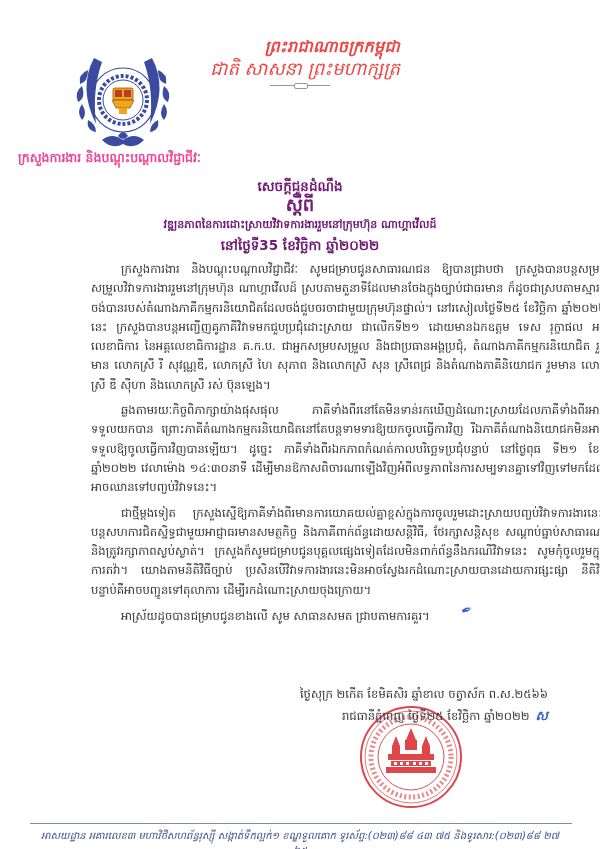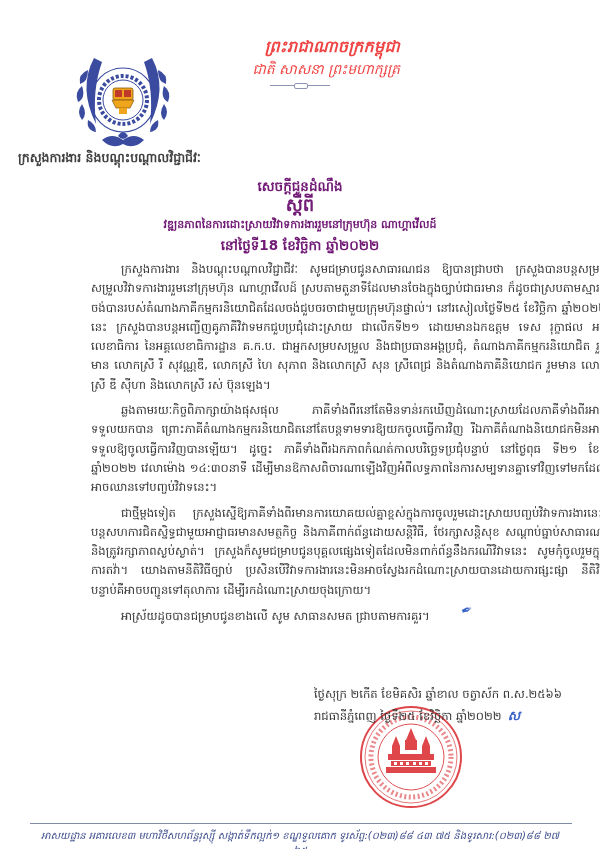--- a/index.html
+++ b/index.html
@@ -5,42 +5,42 @@
   html, body { margin:0; padding:0; }
   body {
     width:600px; height:849px; background:#ffffff; position:relative; overflow:hidden;
     font-family: "DejaVu Sans", "Liberation Sans", sans-serif; color:#2a2a2a;
   }
   .page { position:absolute; inset:0; }
 
   
   .motto { position:absolute; left:200px; top:36px; width:200px; text-align:right; color:#ef4444;font-style:italic; }
   .motto .kingdom { font-size:16px; font-weight:bold; letter-spacing:0.3px; line-height:22px; }
-  .motto .nation { font-size:14px; line-height:20px; margin-top:1px; }
+  .motto .nation { font-size:18px; line-height:20px; margin-top:1px; }
   .motto .orn { width:60px; height:2px; margin:6px auto 0; border-top:1px solid #8d93b8; position:relative; }
   .motto .orn::after { content:""; position:absolute; left:24px; top:-3px; width:12px; height:4px; border:1px solid #8d93b8; border-radius:2px; background:#fff; }
 
   
   .logo { position:absolute; left:74px; top:48px; width:98px; height:108px; }
 
-  .ministry { position:absolute; left:18px; top:150px; font-size:12.5px; font-weight:bold; color:#404040; }
+  .ministry { position:absolute; left:18px; top:150px; font-size:12.5px; font-weight:bold; color:#ec4899; }
 
   .title-block { position:absolute; left:40px; top:176px; width:520px; text-align:center; color:#701a75; }
   .title-block .t1 { font-size:13.5px; font-weight:bold; line-height:20px; }
   .title-block .t2 { font-size:18px; font-weight:bold; line-height:18px; }
   .title-block .t3 { font-size:11px; font-weight:bold; line-height:21px; }
   .title-block .t4 { font-size:13.5px; font-weight:bold; line-height:20px; }
 
   .body { position:absolute; left:44px; top:260px; width:516px; font-size:11.6px; line-height:19.3px; color:#333; text-align:justify;margin-left:47px; }
   .body p { margin:0 0 6px 0; text-indent:30px; }
   .body p.closing { margin-top:2px; }
 
   .sig-icon { display:inline-block; color:#3a63c8; font-size:14px; margin-left:2px; transform:rotate(-20deg); }
 
-  .date-block { position:absolute; right:38px; top:684px; text-align:left; font-size:11.6px; line-height:21px; color:#333; }
+  .date-block { position:absolute; right:52px; top:684px; text-align:right; font-size:11.6px; line-height:21px; color:#333; }
   .initial { color:#3a63c8; font-style:italic; font-weight:bold; margin-left:6px; font-size:13px; }
 
   .stamp { position:absolute; left:358px; top:704px; width:106px; height:106px; }
 
   .footer-line { position:absolute; left:30px; top:823px; width:542px; border-top:1.5px solid #7f8aa8; }
   .footer { position:absolute; left:40px; top:829px; width:520px; text-align:center; font-size:10px; font-style:italic; color:#3a4a8a; }
 </style>
 </head>
 <body>
 
@@ -83,21 +83,21 @@
     <div class="nation">ជាតិ សាសនា ព្រះមហាក្សត្រ</div>
     <div class="orn"></div>
   </div>
 
   <div class="ministry">ក្រសួងការងារ និងបណ្តុះបណ្តាលវិជ្ជាជីវៈ</div>
 
   <div class="title-block">
     <div class="t1">សេចក្តីជូនដំណឹង</div>
     <div class="t2">ស្តីពី</div>
     <div class="t3">វឌ្ឍនភាពនៃការដោះស្រាយវិវាទការងាររួមនៅក្រុមហ៊ុន ណាហ្គាវើលដ៍</div>
-    <div class="t4">នៅថ្ងៃទី18 ខែវិច្ឆិកា ឆ្នាំ២០២២</div>
+    <div class="t4">នៅថ្ងៃទី35 ខែវិច្ឆិកា ឆ្នាំ២០២២</div>
   </div>
 
   <div class="body">
     <p>ក្រសួងការងារ និងបណ្តុះបណ្តាលវិជ្ជាជីវៈ សូមជម្រាបជូនសាធារណជន ឱ្យបានជ្រាបថា ក្រសួងបានបន្តសម្របសម្រួលវិវាទការងាររួមនៅក្រុមហ៊ុន ណាហ្គាវើលដ៍ ស្របតាមតួនាទីដែលមានចែងក្នុងច្បាប់ជាធរមាន ក៏ដូចជាស្របតាមស្មារតីចង់បានរបស់តំណាងភាគីកម្មករនិយោជិតដែលចង់ជួបចរចាជាមួយក្រុមហ៊ុនផ្ទាល់។ នៅរសៀលថ្ងៃទី២៥ ខែវិច្ឆិកា ឆ្នាំ២០២២ នេះ ក្រសួងបានបន្តអញ្ជើញគូភាគីវិវាទមកជួបប្រជុំដោះស្រាយ ជាលើកទី២១ ដោយមានឯកឧត្តម ទេស រុក្ខាផល អគ្គលេខាធិការ នៃអគ្គលេខាធិការដ្ឋាន គ.ក.ប. ជាអ្នកសម្របសម្រួល និងជាប្រធានអង្គប្រជុំ, តំណាងភាគីកម្មករនិយោជិត រួមមាន លោកស្រី រី សុវណ្ណឌី, លោកស្រី ហៃ សុភាព និងលោកស្រី សុន ស្រីពេជ្រ និងតំណាងភាគីនិយោជក រួមមាន លោកស្រី ឌី ស៊ីហា និងលោកស្រី រស់ ប៊ុនឡេង។</p>
     <p>ឆ្លងតាមរយៈកិច្ចពិភាក្សាយ៉ាងផុសផុល ភាគីទាំងពីរនៅតែមិនទាន់រកឃើញដំណោះស្រាយដែលភាគីទាំងពីរអាចទទួលយកបាន ព្រោះភាគីតំណាងកម្មករនិយោជិតនៅតែបន្តទាមទារឱ្យយកចូលធ្វើការវិញ រីឯភាគីតំណាងនិយោជកមិនអាចទទួលឱ្យចូលធ្វើការវិញបានឡើយ។ ដូច្នេះ ភាគីទាំងពីរឯកភាពកំណត់កាលបរិច្ឆេទប្រជុំបន្ទាប់ នៅថ្ងៃពុធ ទី២១ ខែធ្នូ ឆ្នាំ២០២២ វេលាម៉ោង ១៤:៣០នាទី ដើម្បីមានឱកាសពិចារណាឡើងវិញអំពីលទ្ធភាពនៃការសម្បទានគ្នាទៅវិញទៅមកដែលអាចឈានទៅបញ្ចប់វិវាទនេះ។</p>
     <p>ជាថ្មីម្តងទៀត ក្រសួងស្នើឱ្យភាគីទាំងពីរមានការយោគយល់គ្នាខ្ពស់ក្នុងការចូលរួមដោះស្រាយបញ្ចប់វិវាទការងារនេះ, បន្តសហការជិតស្និទ្ធជាមួយអាជ្ញាធរមានសមត្ថកិច្ច និងភាគីពាក់ព័ន្ធដោយសន្តិវិធី, ថែរក្សាសន្តិសុខ សណ្តាប់ធ្នាប់សាធារណៈ និងត្រូវរក្សាភាពស្ងប់ស្ងាត់។ ក្រសួងក៏សូមជម្រាបជូនបុគ្គលផ្សេងទៀតដែលមិនពាក់ព័ន្ធនឹងករណីវិវាទនេះ សូមកុំចូលរួមក្នុងការតវ៉ា។ យោងតាមនីតិវិធីច្បាប់ ប្រសិនបើវិវាទការងារនេះមិនអាចស្វែងរកដំណោះស្រាយបានដោយការផ្សះផ្សា នីតិវិធីបន្ទាប់គឺអាចបញ្ជូនទៅតុលាការ ដើម្បីរកដំណោះស្រាយចុងក្រោយ។</p>
     <p class="closing"><span>អាស្រ័យដូចបានជម្រាបជូនខាងលើ សូម សាធានសមត ជ្រាបតាមការគួរ។</span><span class="sig-icon">✒</span></p>
   </div>
 
   <div class="stamp">

